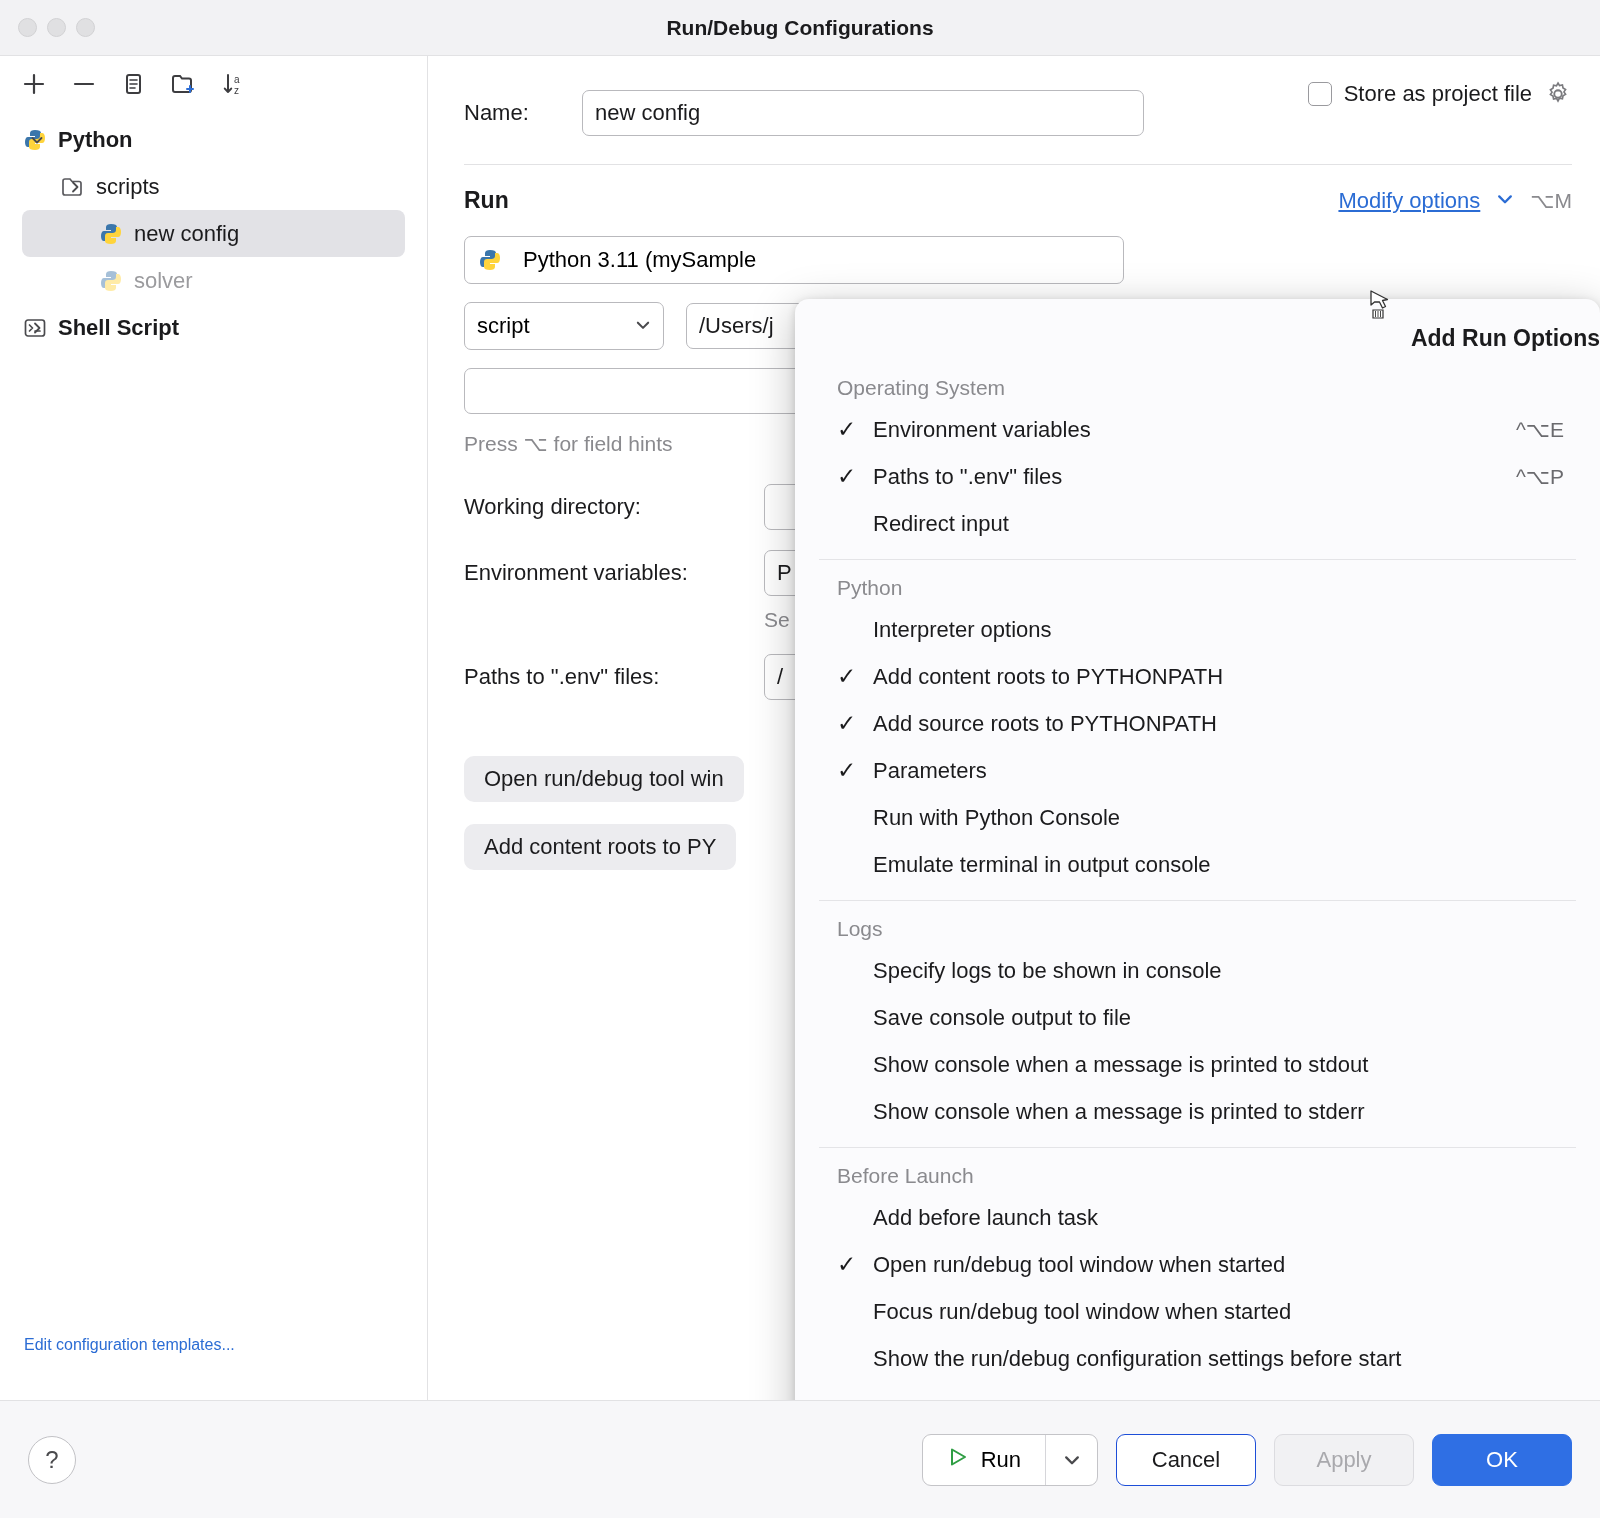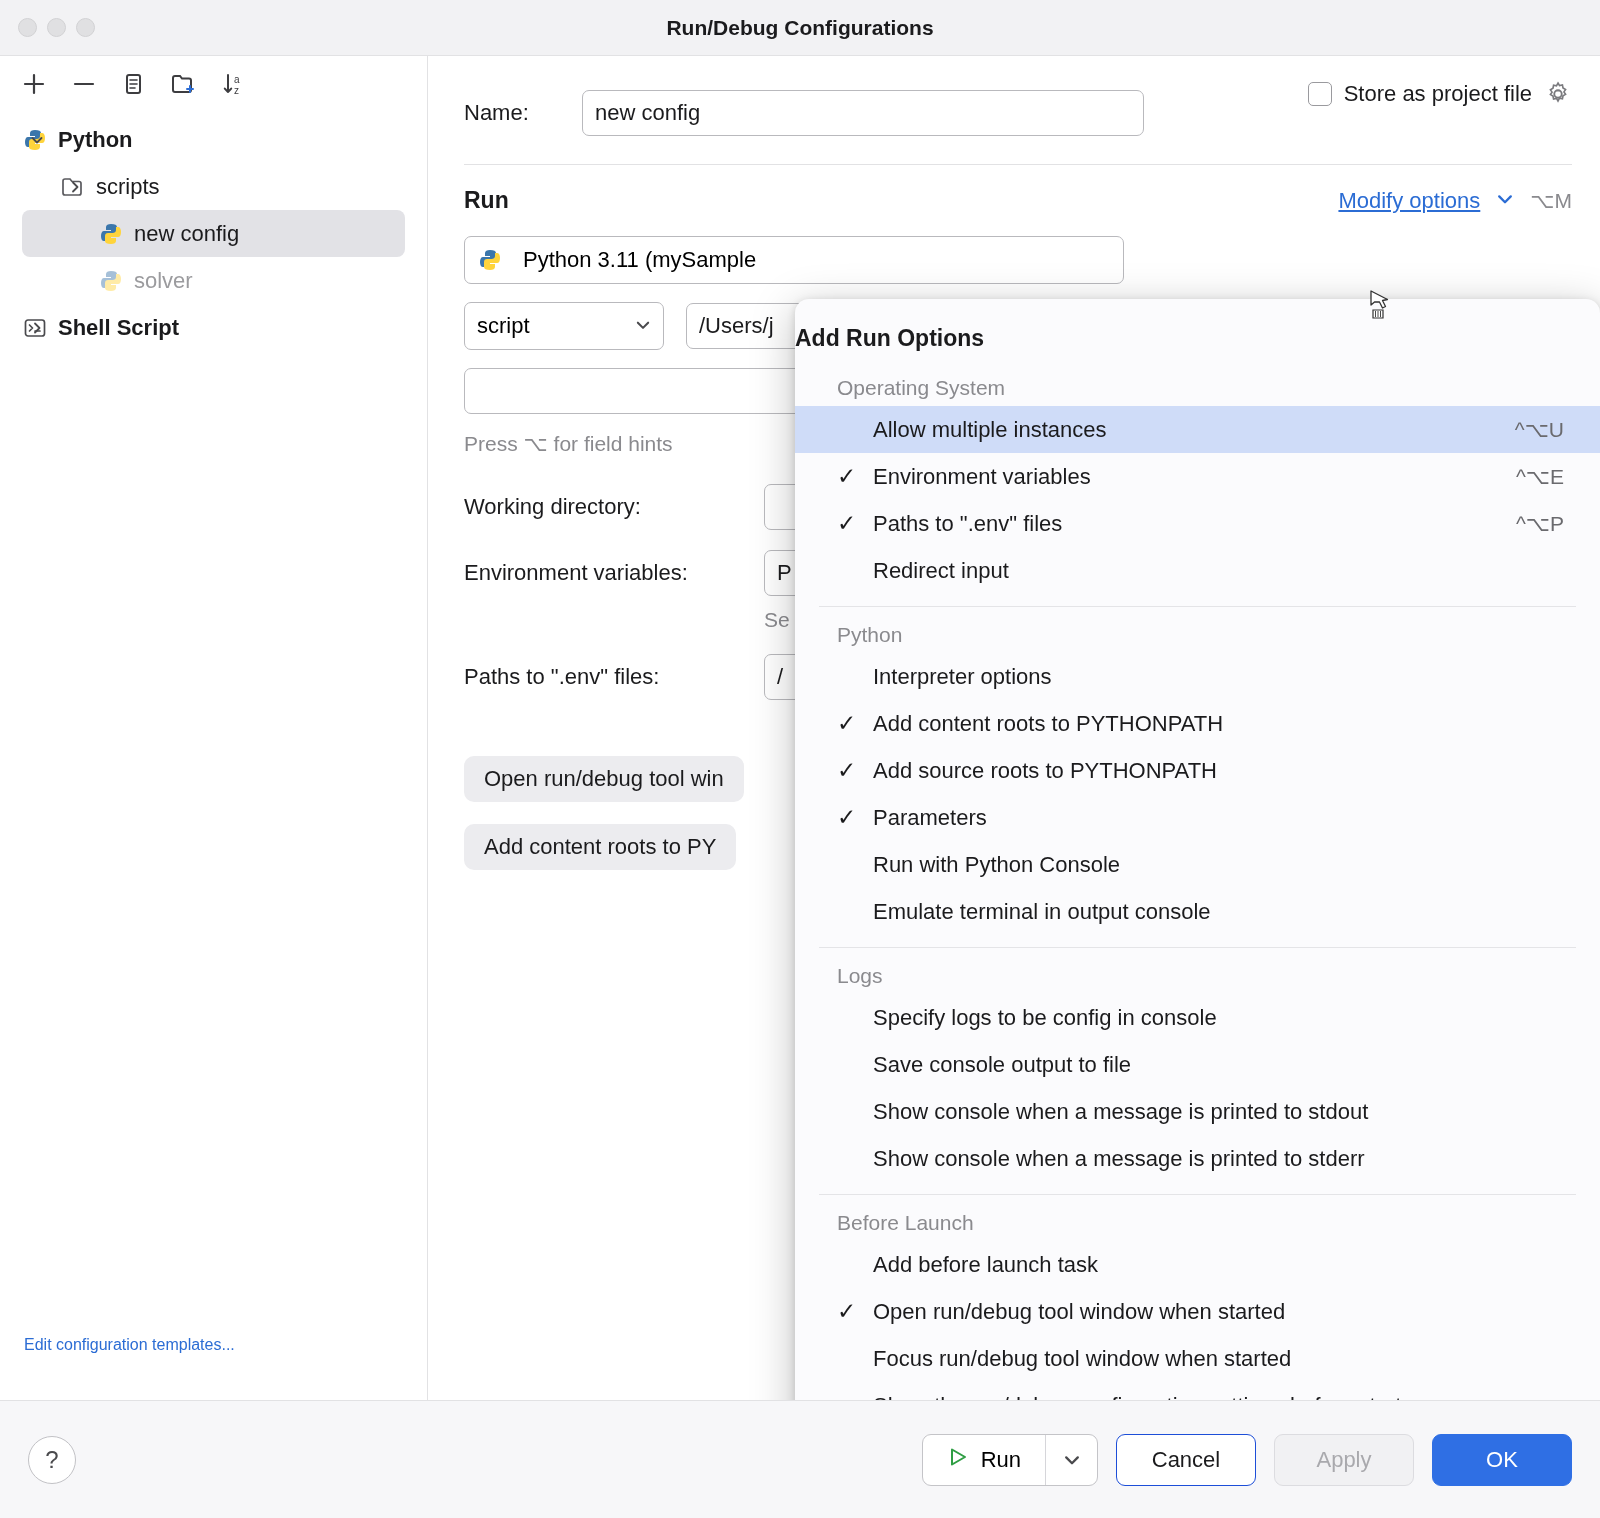--- a/index.html
+++ b/index.html
@@ -245,21 +245,21 @@
     position: absolute;
     left: 795px; top: 243px;
     width: 805px; height: 1155px;
     background: #fbfbfd;
     border-radius: 14px;
     box-shadow: 0 10px 44px rgba(0,0,0,0.26), 0 2px 8px rgba(0,0,0,0.14);
     overflow: hidden;
     z-index: 40;
   }
   .popup-title {
-    text-align: left;
+    text-align: right;
     font-size: 23px;
     font-weight: bold;
     color: #1b1b1d;
     padding: 26px 0 16px 0;
   }
   .pgroup-label {
     font-size: 21px;
     color: #8a8a8e;
     padding: 8px 0 6px 42px;
   }
@@ -569,24 +569,20 @@
         <div style="height:4px"></div>
         <div class="pill">Add content roots to PY</div>
       </div>
 
     </div>
 
     <div class="popup">
       <div class="popup-title">Add Run Options</div>
 
       <div class="pgroup-label">Operating System</div>
-      <div class="pitem sel">
-        <span>Allow multiple instances</span>
-        <span class="pshort">^⌥U</span>
-      </div>
       <div class="pitem">
         <span class="pcheck">✓</span>
         <span>Environment variables</span>
         <span class="pshort">^⌥E</span>
       </div>
       <div class="pitem">
         <span class="pcheck">✓</span>
         <span>Paths to ".env" files</span>
         <span class="pshort">^⌥P</span>
       </div>
@@ -616,21 +612,21 @@
         <span>Run with Python Console</span>
       </div>
       <div class="pitem">
         <span>Emulate terminal in output console</span>
       </div>
 
       <div class="psep"></div>
 
       <div class="pgroup-label">Logs</div>
       <div class="pitem">
-        <span>Specify logs to be config in console</span>
+        <span>Specify logs to be shown in console</span>
       </div>
       <div class="pitem">
         <span>Save console output to file</span>
       </div>
       <div class="pitem">
         <span>Show console when a message is printed to stdout</span>
       </div>
       <div class="pitem">
         <span>Show console when a message is printed to stderr</span>
       </div>

